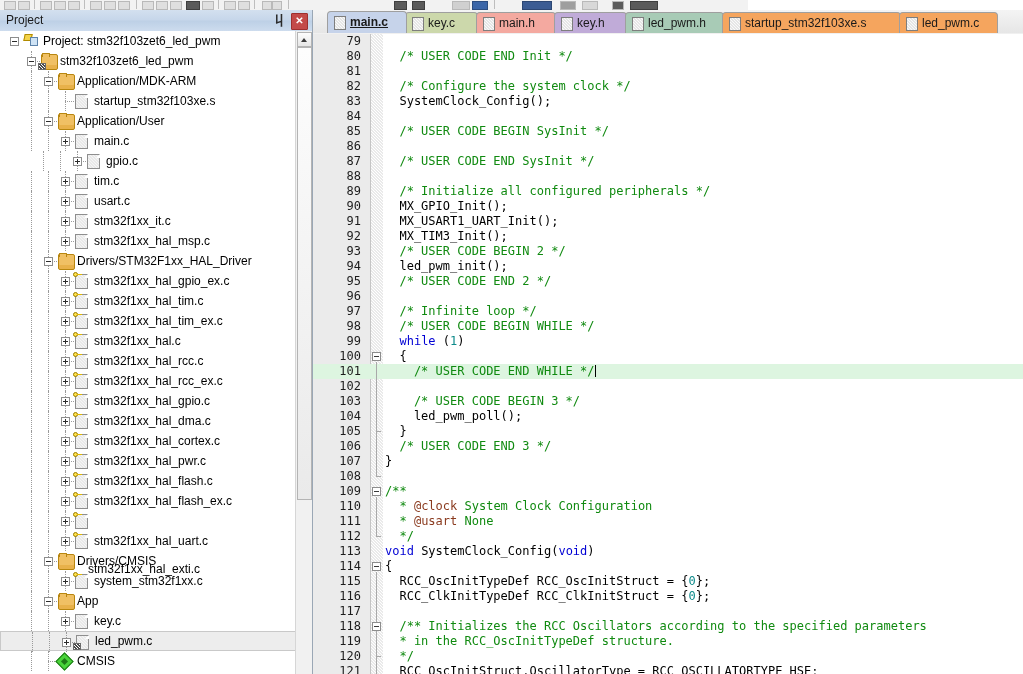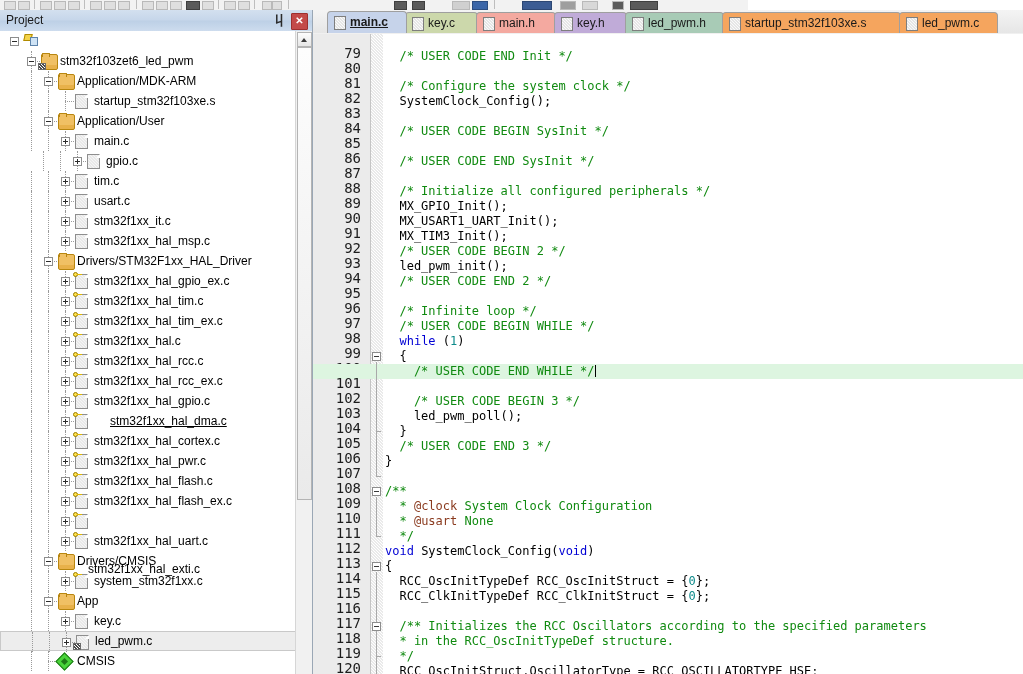--- a/index.html
+++ b/index.html
@@ -174,21 +174,21 @@
     opacity:.55;
   }
   .codelines{position:absolute;left:0;top:0;width:710px;height:640px;}
   .ln{
     position:relative;height:15px;line-height:15px;white-space:pre;
     font-family:"DejaVu Sans Mono","Liberation Mono",monospace;
     font-size:12px;
   }
   .ln .num{
     position:absolute;left:0;top:0;width:48px;text-align:right;
-    color:#1c1c1c;font-family:"DejaVu Sans Mono","Liberation Mono",monospace;font-size:14px;margin-top:12px;
+    color:#1c1c1c;font-family:"DejaVu Sans Mono","Liberation Mono",monospace;font-size:12px;
   }
   .ln .src{position:absolute;left:72px;top:0;color:#000000;}
   .ln.cur{background:#ddf5e0;}
   .ln.cur .hl{position:absolute;left:70px;top:0;width:640px;height:15px;background:#ddf5e0;z-index:0;}
   .ln.cur .num{z-index:2;}
   .ln.cur .src{z-index:2;}
   .cm{color:#108a10;}
   .kw{color:#0000d4;}
   .doctag{color:#8a3a1e;}
   .num0{color:#0d8a8a;}
@@ -252,20 +252,21 @@
     </div>
 
     <div class="tree-area">
       <div class="tree-inner" id="tree-inner" style="position: relative;">
           <div class="tnode" style="top: 0px; position: absolute; left: 0px; width: 296px;">
             <div class="expander" style="left: 10px;"></div>
             <div class="ico ico-proj" style="left: 24px;">
               <div class="p1"></div>
               <div class="p2"></div>
             </div>
+            <span class="lbl" style="left: 43px;">Project: stm32f103zet6_led_pwm</span>
           </div>
           <div class="tnode" style="top: 20px; position: absolute; left: 0px; width: 325px;">
             <div class="guide-v" style="left: 31px; top: 0px; height: 20px;"></div>
             <div class="guide-h" style="left: 31px; top: 10px; width: 11px;"></div>
             <div class="expander" style="left: 27px;"></div>
             <div class="ico ico-folder" style="left: 41px;">
               <div class="ico-chk"></div>
             </div>
             <span class="lbl" style="left: 60px;">stm32f103zet6_led_pwm</span>
           </div>
@@ -458,21 +459,21 @@
             <div class="guide-v" style="left: 48px; top: 0px; height: 20px;"></div>
             <div class="guide-v" style="left: 65px; top: 0px; height: 20px;"></div>
             <div class="guide-h" style="left: 65px; top: 10px; width: 11px;"></div>
             <div class="expander plus" style="left: 61px;"></div>
             <div class="ico ico-doc" style="left: 75px;">
               <div class="ico-key">
                 <div class="kh"></div>
                 <div class="kb"></div>
               </div>
             </div>
-            <span class="lbl" style="left: 110px; text-decoration: underline;">stm32f1xx_hal_dma.c</span>
+            <span class="lbl" style="left: 94px;">stm32f1xx_hal_dma.c</span>
           </div>
           <div class="tnode" style="top: 400px; position: absolute; left: 0px; width: 296px;">
             <div class="guide-v" style="left: 31px; top: 0px; height: 20px;"></div>
             <div class="guide-v" style="left: 48px; top: 0px; height: 20px;"></div>
             <div class="guide-v" style="left: 65px; top: 0px; height: 20px;"></div>
             <div class="guide-h" style="left: 65px; top: 10px; width: 11px;"></div>
             <div class="expander plus" style="left: 61px;"></div>
             <div class="ico ico-doc" style="left: 75px;">
               <div class="ico-key">
                 <div class="kh"></div>

